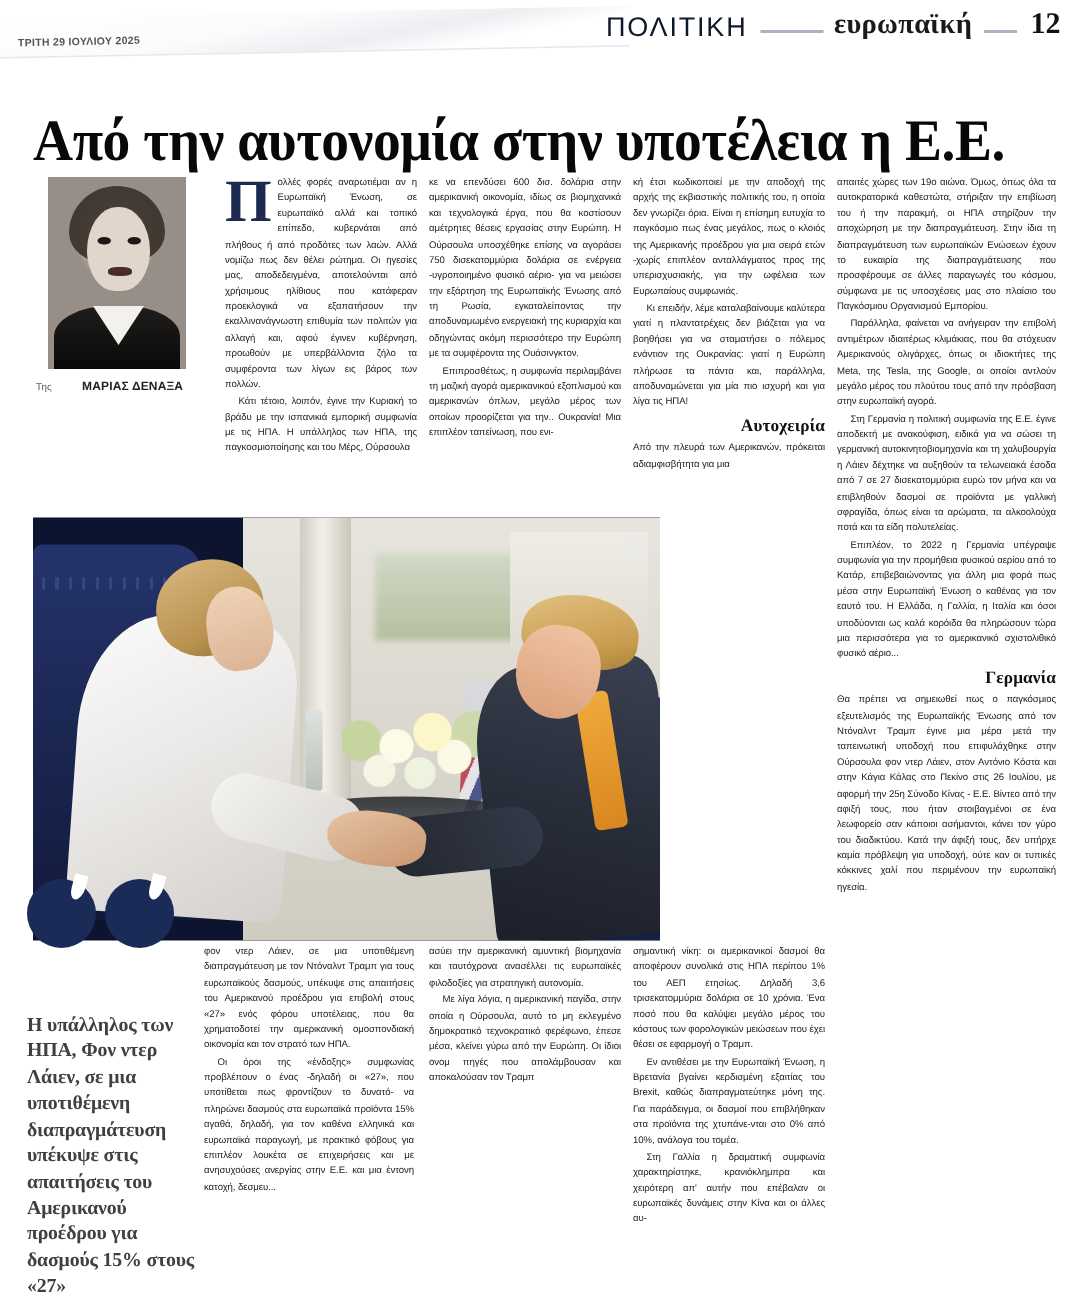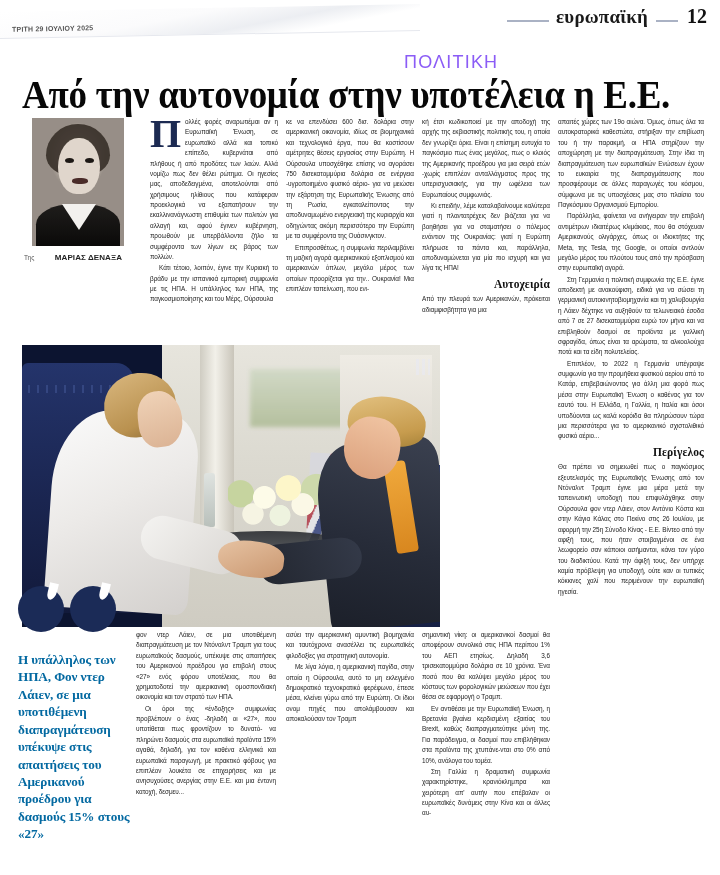--- a/index.html
+++ b/index.html
@@ -26,21 +26,21 @@
   .mast-swoosh{
     position:absolute;left:0;top:8px;width:420px;height:26px;
     background:linear-gradient(170deg,#ffffff 0%,#fbfbfc 40%,#eceef2 62%,#ffffff 78%);
     border-bottom:1px solid #e6e8ee;
     transform:skewY(-1.1deg);
   }
   .mast-section{
     position:absolute;left:404px;top:8px;
     font-family:"Liberation Sans", sans-serif;
     font-size:18px;letter-spacing:1.2px;
-    color:#8b5cf6;font-weight:400;margin-top:44px;
+    color:#0f172a;font-weight:400;
   }
   .mast-rule1{position:absolute;left:507px;top:20px;width:42px;height:2px;background:#aab2c4;}
   .mast-title{
     position:absolute;left:556px;top:6px;
     font-family:"Liberation Serif", serif;
     font-size:19px;font-weight:700;color:#1a1a1a;letter-spacing:.2px;
   }
   .mast-rule2{position:absolute;left:656px;top:20px;width:22px;height:2px;background:#aab2c4;}
   .mast-page{
     position:absolute;left:687px;top:5px;
@@ -270,23 +270,23 @@
   .q1{left:0;}
   .q2{left:52px;}
   .q .tail{
     position:absolute;right:7px;top:-3px;width:9px;height:17px;
     background:#fff;border-radius:0 0 60% 40%;
     transform:rotate(14deg);
   }
 
   
   .caption{
-    position:absolute;left:18px;top:651px;width:118px;
-    font-family:"Liberation Serif", serif;
-    font-size:13.2px;line-height:1.32;font-weight:700;color:#0369a1;
+    position:absolute;left:18px;top:674px;width:118px;
+    font-family:"Liberation Serif", serif;
+    font-size:13.2px;line-height:1.32;font-weight:700;color:#404040;
     letter-spacing:-0.1px;
   }
 </style>
 </head>
 <body>
 
 <div class="page">
 
   <div class="masthead">
     <div class="mast-swoosh"></div>
@@ -333,21 +333,21 @@
     <p><span>Κι επειδήν, λέμε καταλαβαίνουμε καλύτερα γιατί η πλαντατρέχεις δεν βιάζεται για να βοηθήσει για να σταματήσει ο πόλεμος ενάντιον της Ουκρανίας: γιατί η Ευρώπη πλήρωσε τα πάντα και, παράλληλα, αποδυναμώνεται για μία πιο ισχυρή και για λίγα τις ΗΠΑ!</span></p>
     <p class="subhead">Αυτοχειρία</p>
     <p class="noind"><span>Από την πλευρά των Αμερικανών, πρόκειται αδιαμφισβήτητα για μια</span></p>
   </div>
 
   <div class="col" id="c4">
     <p class="noind"><span>απαιτές χώρες των 19ο αιώνα. Όμως, όπως όλα τα αυτοκρατορικά καθεστώτα, στήριξαν την επιβίωση του ή την παρακμή, οι ΗΠΑ στηρίζουν την αποχώρηση με την διαπραγμάτευση. Στην ίδια τη διαπραγμάτευση των ευρωπαϊκών Ενώσεων έχουν το ευκαιρία της διαπραγμάτευσης που προσφέρουμε σε άλλες παραγωγές του κόσμου, σύμφωνα με τις υποσχέσεις μας στο πλαίσιο του Παγκόσμιου Οργανισμού Εμπορίου.</span></p>
     <p><span>Παράλληλα, φαίνεται να ανήγειραν την επιβολή αντιμέτρων ιδιαιτέρως κλιμάκιας, που θα στόχευαν Αμερικανούς ολιγάρχες, όπως οι ιδιοκτήτες της Meta, της Tesla, της Google, οι οποίοι αντλούν μεγάλο μέρος του πλούτου τους από την πρόσβαση στην ευρωπαϊκή αγορά.</span></p>
     <p><span>Στη Γερμανία η πολιτική συμφωνία της Ε.Ε. έγινε αποδεκτή με ανακούφιση, ειδικά για να σώσει τη γερμανική αυτοκινητοβιομηχανία και τη χαλυβουργία η Λάιεν δέχτηκε να αυξηθούν τα τελωνειακά έσοδα από 7 σε 27 δισεκατομμύρια ευρώ τον μήνα και να επιβληθούν δασμοί σε προϊόντα με γαλλική σφραγίδα, όπως είναι τα αρώματα, τα αλκοολούχα ποτά και τα είδη πολυτελείας.</span></p>
     <p><span>Επιπλέον, το 2022 η Γερμανία υπέγραψε συμφωνία για την προμήθεια φυσικού αερίου από το Κατάρ, επιβεβαιώνοντας για άλλη μια φορά πως μέσα στην Ευρωπαϊκή Ένωση ο καθένας για τον εαυτό του. Η Ελλάδα, η Γαλλία, η Ιταλία και όσοι υποδύονται ως καλά κορόιδα θα πληρώσουν τώρα μια περισσότερα για το αμερικανικό σχιστολιθικό φυσικό αέριο...</span></p>
-    <p class="subhead">Περίγελος</p>
+    <p class="subhead">Γερμανία</p>
     <p class="noind"><span>Θα πρέπει να σημειωθεί πως ο παγκόσμιος εξευτελισμός της Ευρωπαϊκής Ένωσης από τον Ντόναλντ Τραμπ έγινε μια μέρα μετά την ταπεινωτική υποδοχή που επιφυλάχθηκε στην Ούρσουλα φον ντερ Λάιεν, στον Αντόνιο Κόστα και στην Κάγια Κάλας στο Πεκίνο στις 26 Ιουλίου, με αφορμή την 25η Σύνοδο Κίνας - Ε.Ε. Βίντεο από την αφιξή τους, που ήταν στοιβαγμένοι σε ένα λεωφορείο σαν κάποιοι ασήμαντοι, κάνει τον γύρο του διαδικτύου. Κατά την άφιξή τους, δεν υπήρχε καμία πρόβλεψη για υποδοχή, ούτε καν οι τυπικές κόκκινες χαλί που περιμένουν την ευρωπαϊκή ηγεσία.</span></p>
   </div>
 
   <div class="photo">
     <div class="bg-wall"></div>
     <div class="bg-col"></div>
     <div class="bg-green"></div>
     <div class="bg-door"></div>
     <div class="chairL">
       <div class="chairL-studs"></div>

